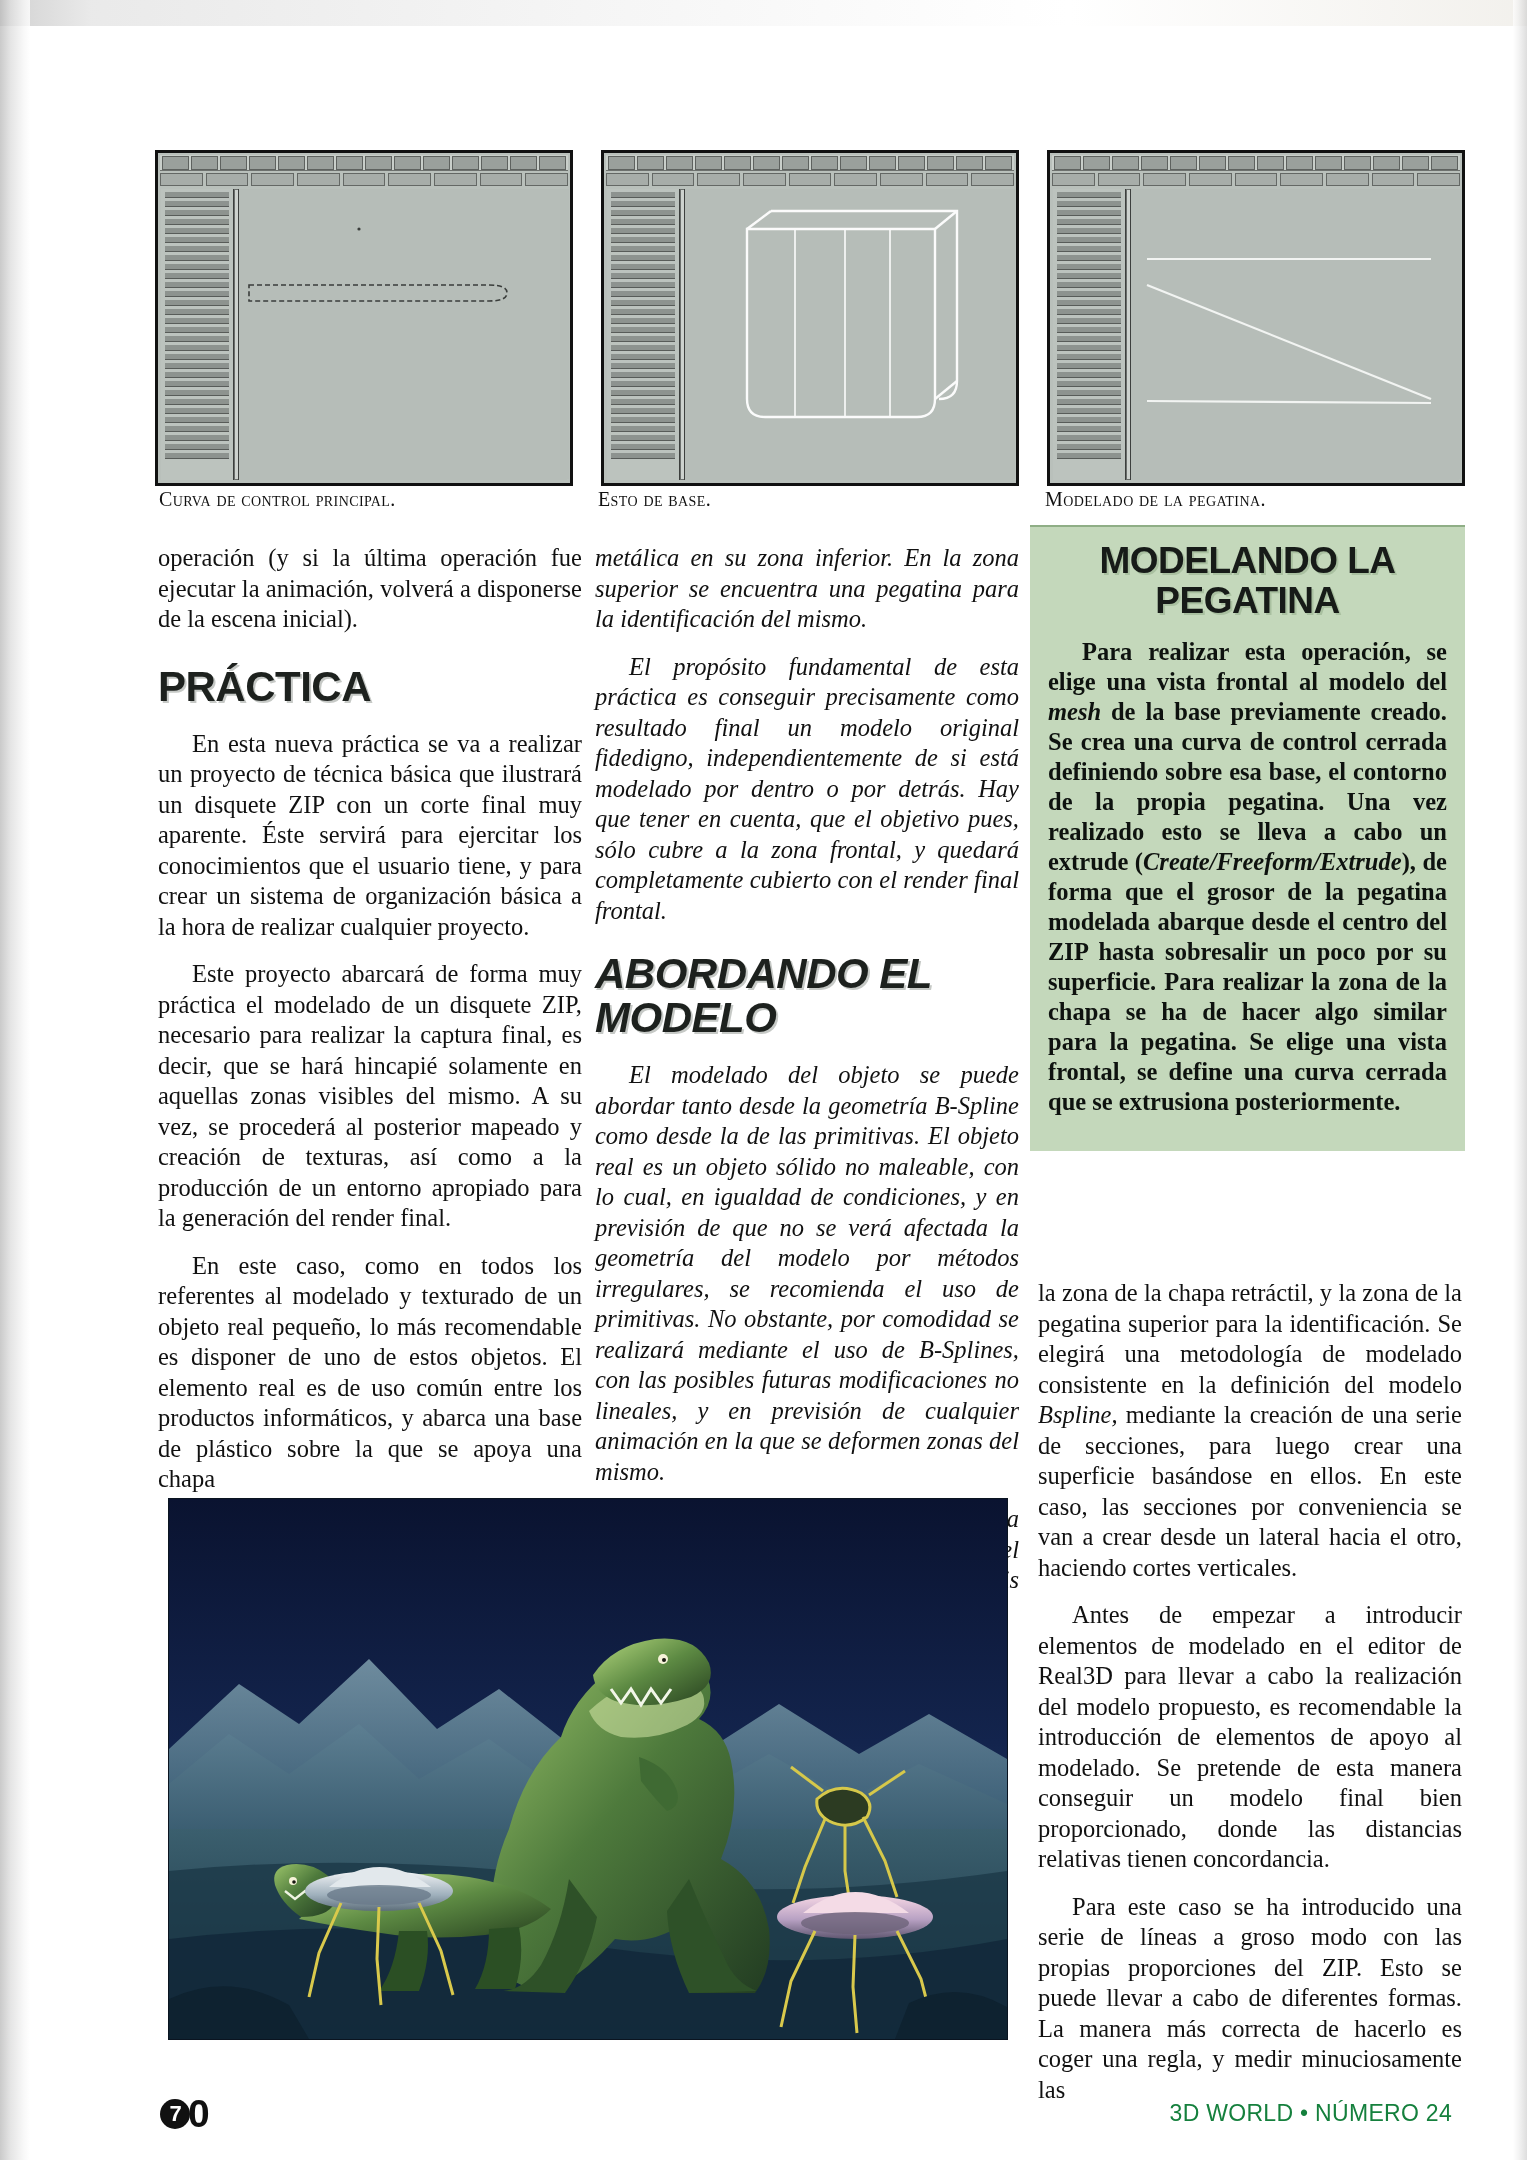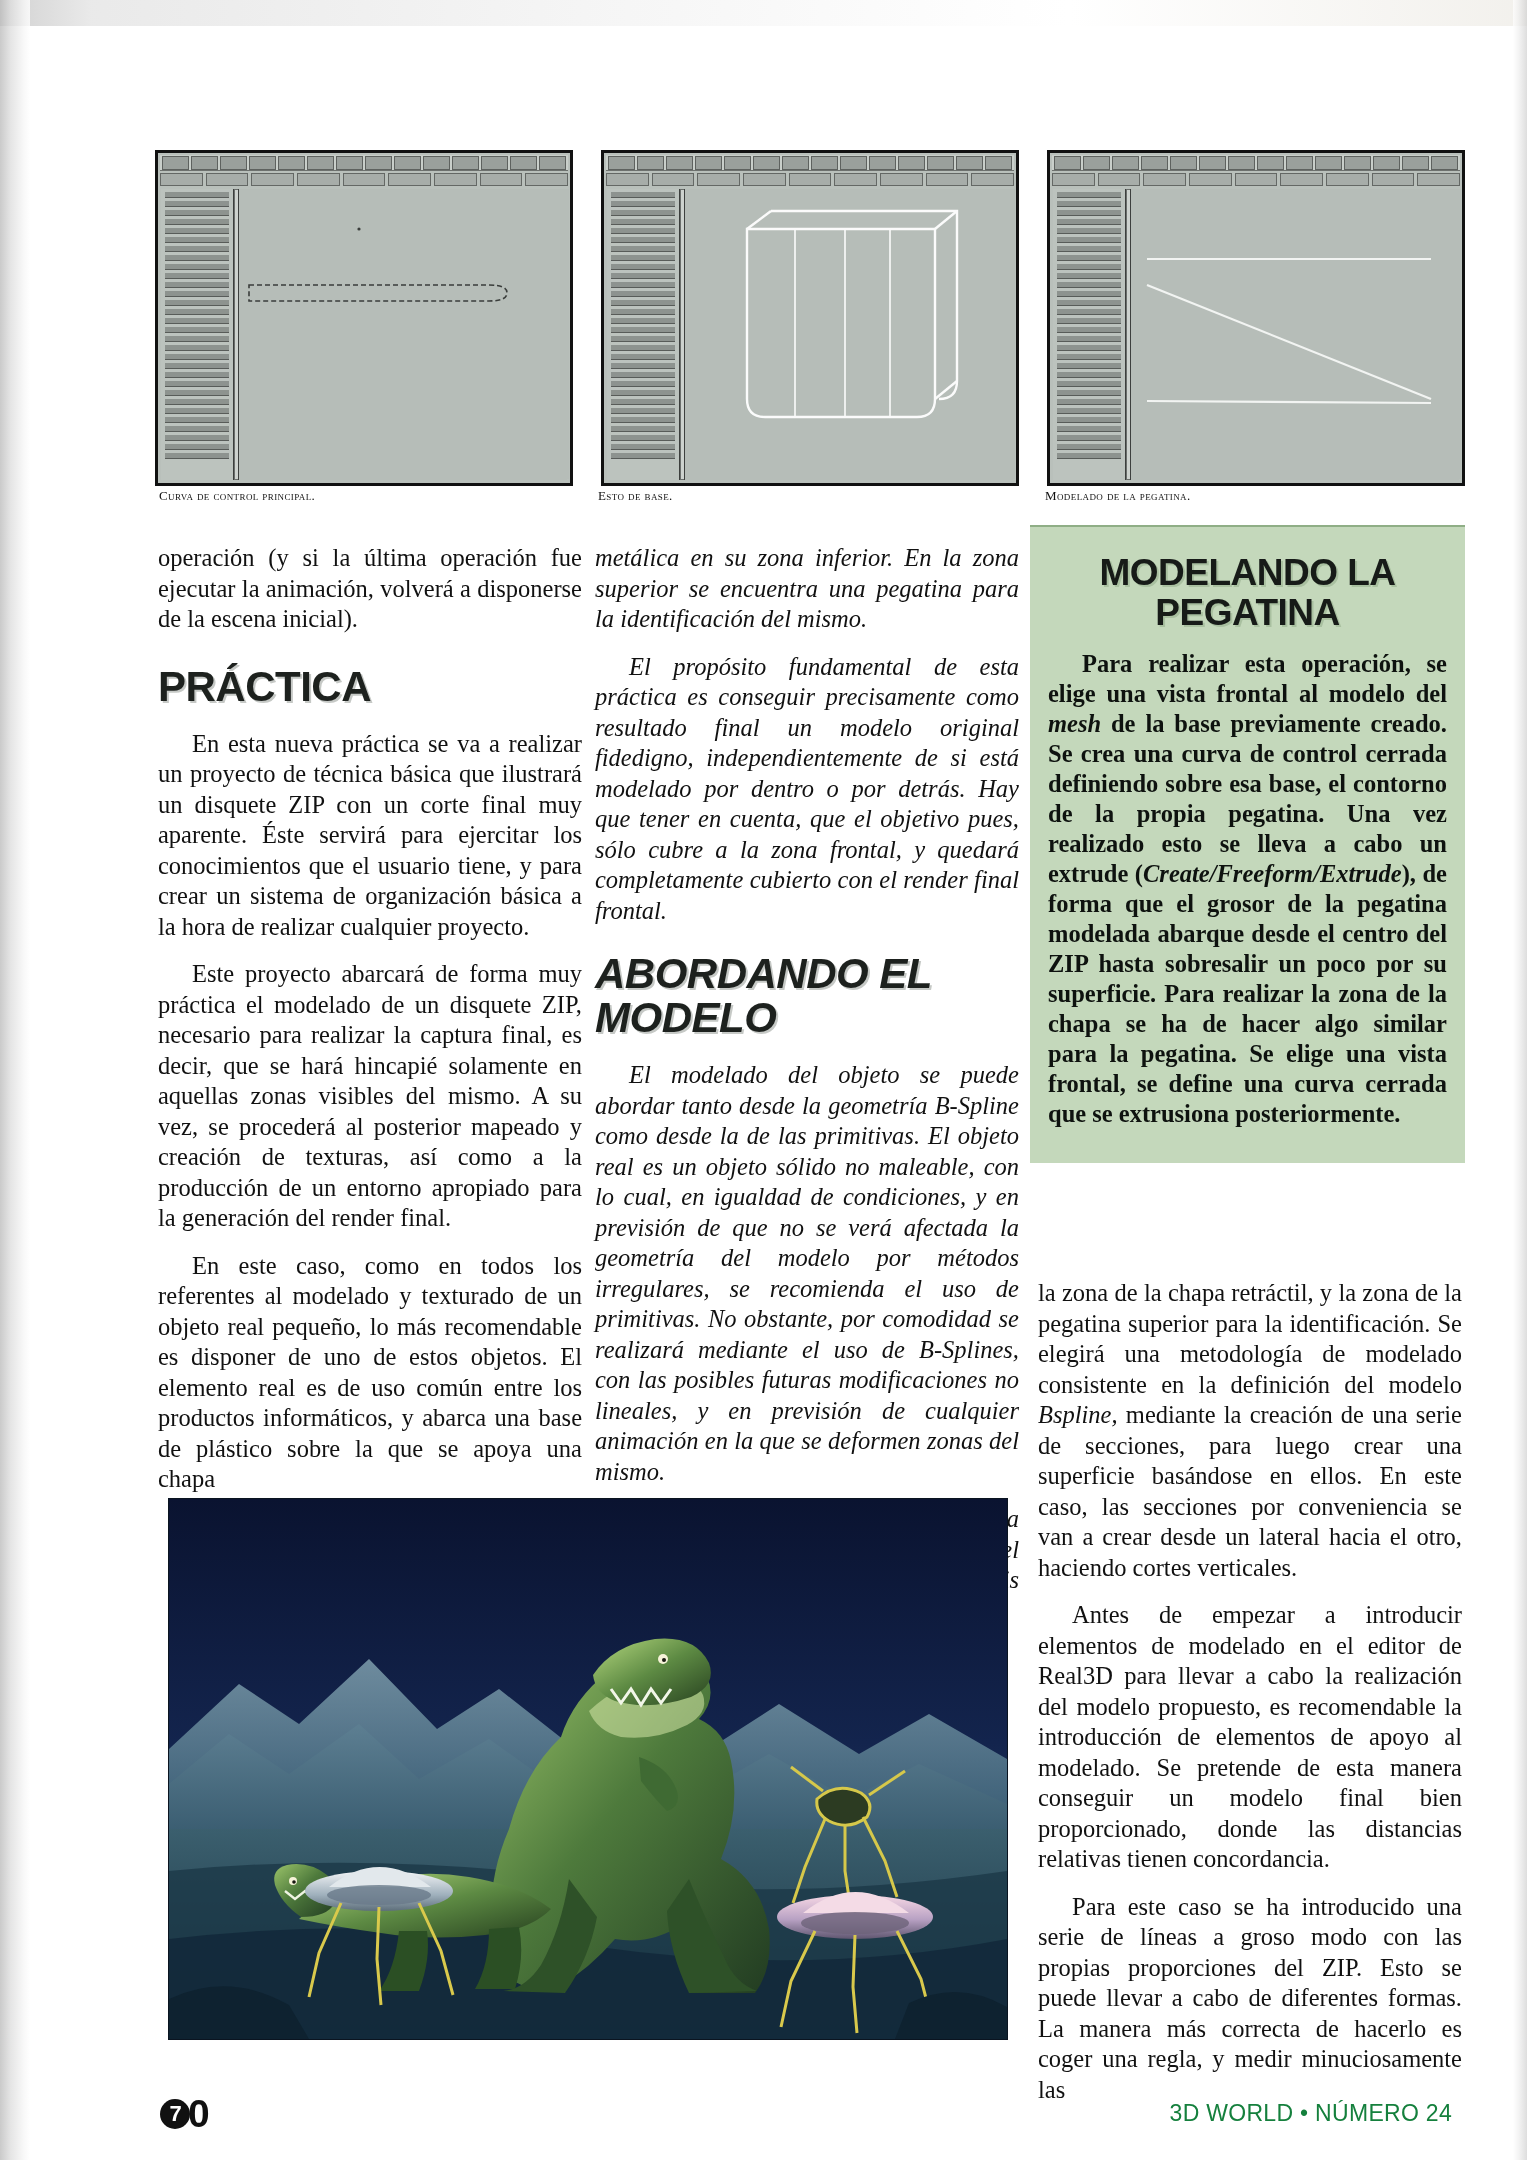--- a/index.html
+++ b/index.html
@@ -126,21 +126,21 @@
     position: absolute;
     left: 155px;
     top: 488px;
     width: 1310px;
     height: 26px;
   }
   .caption {
     position: absolute;
     top: 0;
     font-family: "Liberation Serif", serif;
-    font-size: 13px;
+    font-size: 20px;
     font-variant: small-caps;
     letter-spacing: .4px;
     color: #111;
     white-space: nowrap;
   }
   .cap1 { left: 4px; }
   .cap2 { left: 443px; }
   .cap3 { left: 890px; }
 
   
@@ -178,21 +178,21 @@
   h2.head.first { margin-top: 30px; }
 
   
   .greenbox {
     position: absolute;
     left: 1030px;
     top: 525px;
     width: 435px;
     background: #c4d8bb;
     border-top: 2px solid #8fae86;
-    padding: 20px 18px 22px 18px;
+    padding: 8px 18px 22px 18px;
     box-sizing: border-box;
   }
   .greenbox h3 {
     margin: 6px 0 16px 0;
     font-family: "Liberation Sans", sans-serif;
     font-size: 37px;
     line-height: 40px;
     font-weight: bold;
     text-align: center;
     color: #171b18;

